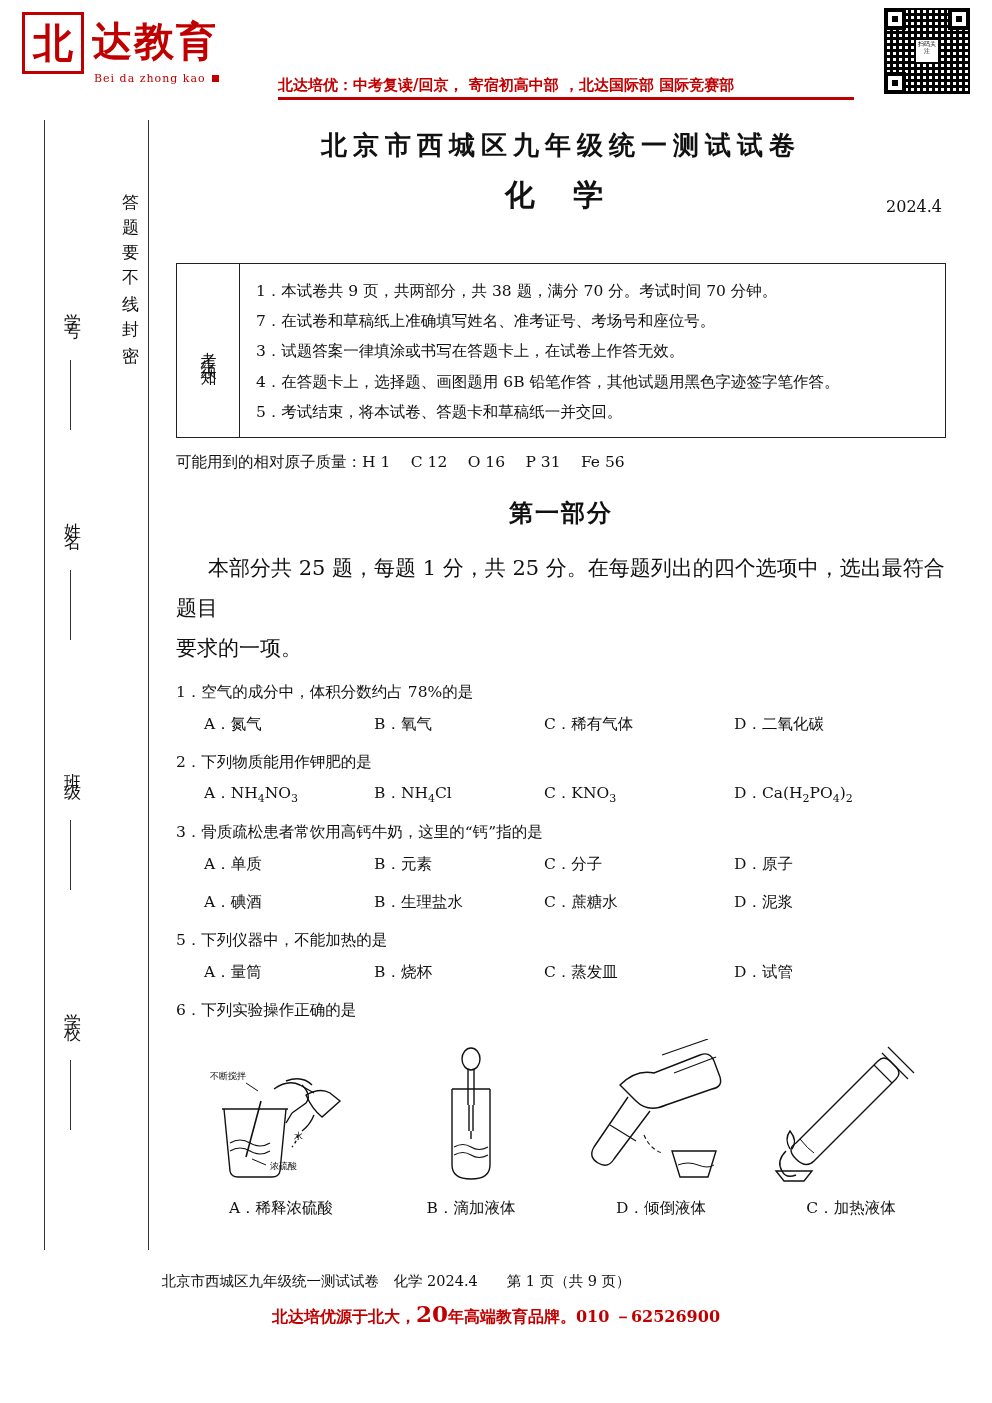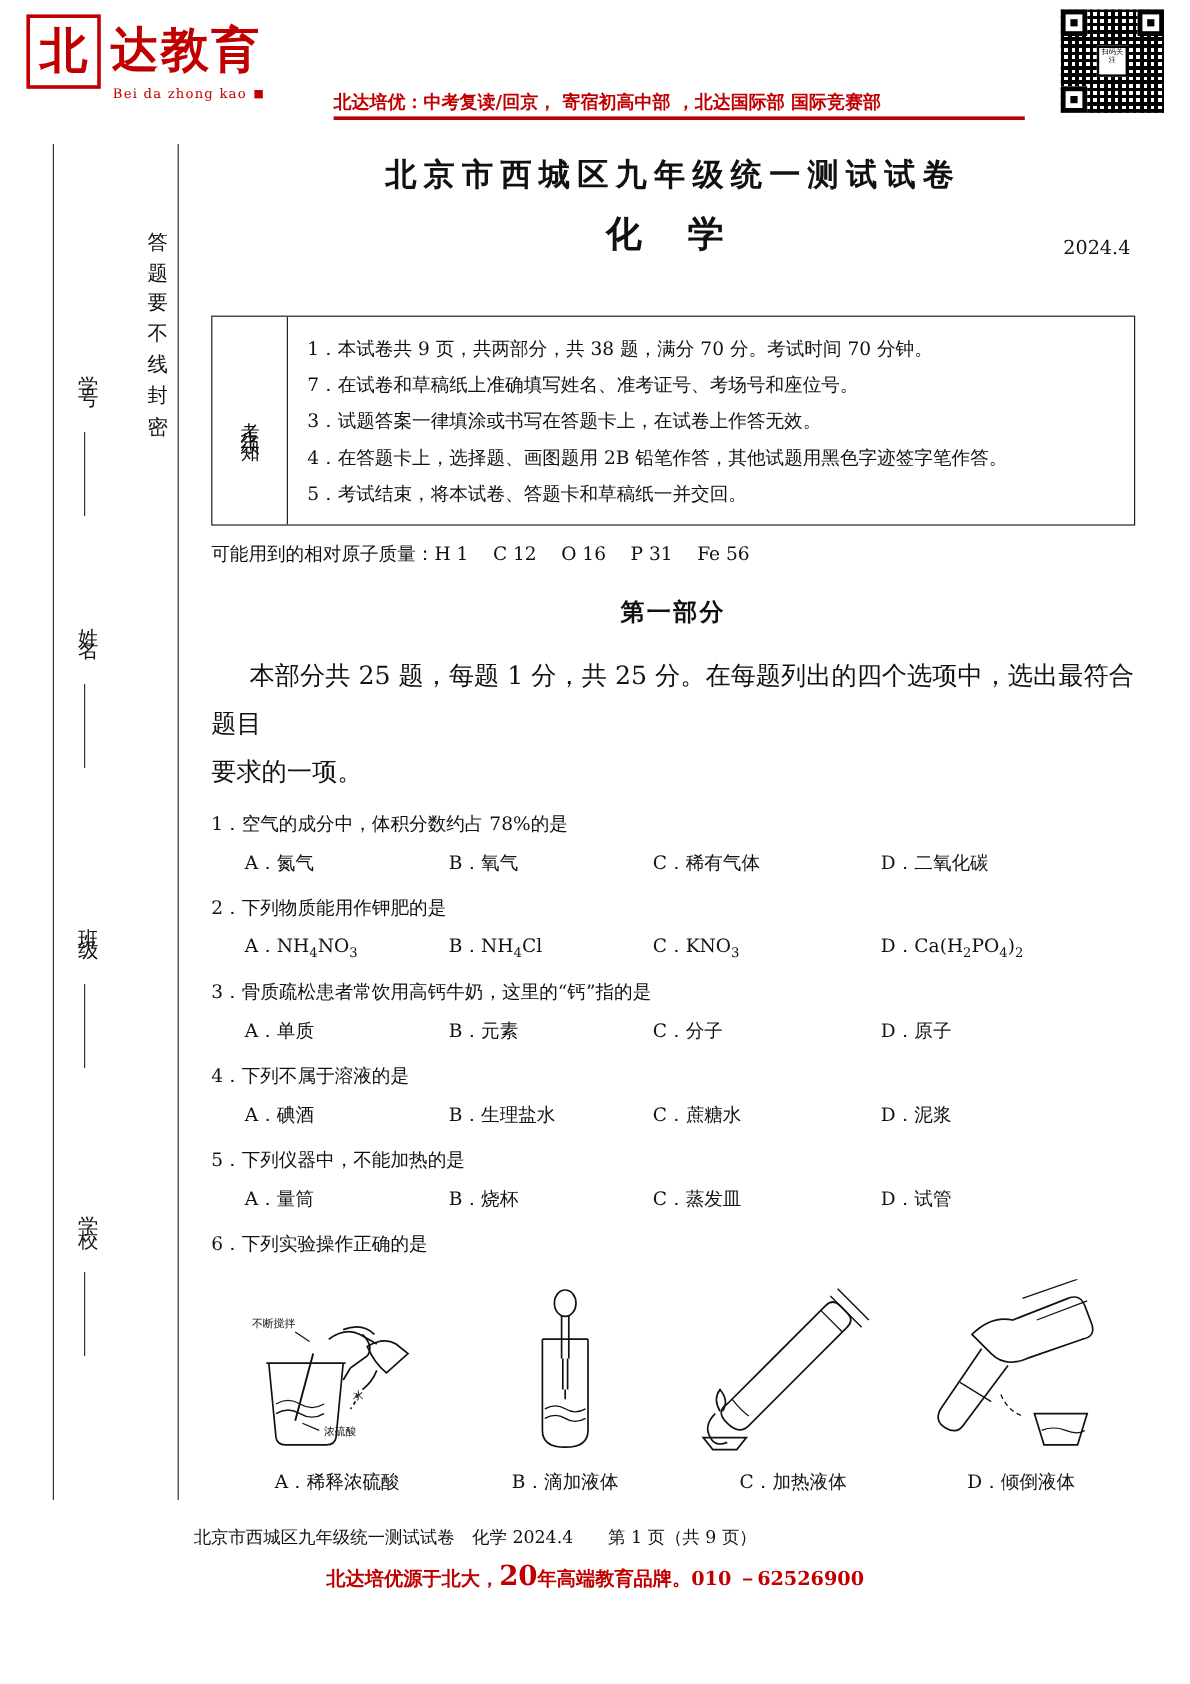--- a/index.html
+++ b/index.html
@@ -95,21 +95,21 @@
   .notice-body li{
     list-style:none;font-size:15.5px;line-height:1.95;
     font-family:"DejaVu Serif","Liberation Serif",serif;
     text-indent:0;
   }
   .atomic{
     margin-top:14px;font-size:15.5px;font-family:"DejaVu Serif","Liberation Serif",serif;
   }
   .part-title{
     text-align:center;font-family:"DejaVu Serif","Liberation Serif",serif;
-    font-weight:bold;font-size:20px;margin-top:24px;letter-spacing:2px;
+    font-weight:bold;font-size:24px;margin-top:24px;letter-spacing:2px;
   }
   .intro{
     margin-top:20px;font-size:21px;line-height:1.9;
     font-family:"DejaVu Serif","Liberation Serif",serif;
   }
   .intro .ind{display:block;text-indent:32px;}
   .q{margin-top:10px;font-size:15.5px;font-family:"DejaVu Serif","Liberation Serif",serif;line-height:1.8;}
   .q-stem{white-space:nowrap;}
   .opts{display:flex;margin-top:4px;padding-left:28px;}
   .opts .o{font-size:15.5px;font-family:"DejaVu Serif","Liberation Serif",serif;}
@@ -192,21 +192,21 @@
 
   <div class="notice">
     <div class="notice-label">
       <span>考生须知</span>
     </div>
     <div class="notice-body">
       <ul style="margin:0;padding:0;">
         <li>1．本试卷共 9 页，共两部分，共 38 题，满分 70 分。考试时间 70 分钟。</li>
         <li>7．在试卷和草稿纸上准确填写姓名、准考证号、考场号和座位号。</li>
         <li>3．试题答案一律填涂或书写在答题卡上，在试卷上作答无效。</li>
-        <li>4．在答题卡上，选择题、画图题用 2B 铅笔作答，其他试题用黑色字迹签字笔作答。</li>
+        <li>4．在答题卡上，选择题、画图题用 6B 铅笔作答，其他试题用黑色字迹签字笔作答。</li>
         <li>5．考试结束，将本试卷、答题卡和草稿纸一并交回。</li>
       </ul>
     </div>
   </div>
 
   <div class="atomic">可能用到的相对原子质量：H 1　 C 12　 O 16　 P 31　 Fe 56</div>
 
   <div class="part-title">第一部分</div>
 
   <div class="intro">
@@ -238,21 +238,20 @@
     <div class="q-stem">3．骨质疏松患者常饮用高钙牛奶，这里的“钙”指的是</div>
     <div class="opts">
       <div class="o">A．单质</div>
       <div class="o">B．元素</div>
       <div class="o">C．分子</div>
       <div class="o">D．原子</div>
     </div>
   </div>
 
   <div class="q">
-    <div class="q-stem">4．下列不属于溶液的是</div>
     <div class="opts">
       <div class="o">A．碘酒</div>
       <div class="o">B．生理盐水</div>
       <div class="o">C．蔗糖水</div>
       <div class="o">D．泥浆</div>
     </div>
   </div>
 
   <div class="q">
     <div class="q-stem">5．下列仪器中，不能加热的是</div>
@@ -306,48 +305,48 @@
             <path d="M78 108 q9 -5 17 0 t17 0" stroke-width="1.1"></path>
             <path d="M78 116 q9 -5 17 0 t17 0" stroke-width="1.1"></path>
           </g>
         </svg>
         <div class="figcap">B．滴加液体</div>
       </div>
 
       <div class="fig">
         <svg class="sk" viewBox="0 0 190 150">
           <g fill="none" stroke="#111" stroke-width="1.4">
-            <path d="M40 104 L122 22 q6 -6 12 0 l6 6 q6 6 0 12 L58 122 q-8 8 -18 -2 t0 -16 z"></path>
-            <path d="M118 26 L136 44" stroke-width="1.1"></path>
-            <path d="M126 14 L152 40 M132 8 L158 34" stroke-width="1.2"></path>
-            <path d="M44 100 q8 10 14 14" stroke-width="1"></path>
-            <path d="M30 112 q-10 10 -4 20 q4 8 14 4"></path>
-            <path d="M20 132 L56 132 L48 142 L28 142 Z"></path>
-            <path d="M34 110 q-6 -10 0 -18 q8 10 2 18"></path>
-          </g>
-        </svg>
-        <div class="figcap">C．加热液体</div>
-      </div>
-
-      <div class="fig">
-        <svg class="sk" viewBox="0 0 190 150">
-          <g fill="none" stroke="#111" stroke-width="1.4">
             <path d="M54 46 q16 -16 34 -12 l46 -18 q10 -4 14 6 l6 16 q3 10 -8 12 l-46 16 q-18 8 -30 -4 q-12 -12 -16 -16 z"></path>
             <path d="M96 16 L142 0" stroke-width="1.1"></path>
             <path d="M108 34 L150 18" stroke-width="1.1"></path>
             <path d="M62 58 L28 108 q-6 10 4 16 q10 6 16 -4 L84 72"></path>
             <path d="M44 86 L70 102" stroke-width="1.1"></path>
             <path d="M78 96 q6 14 18 18" stroke-width="1.1" stroke-dasharray="4 3"></path>
             <path d="M106 112 L150 112 L142 138 L114 138 Z"></path>
             <path d="M112 126 q10 -4 20 0 t16 0" stroke-width="1"></path>
           </g>
         </svg>
         <div class="figcap">D．倾倒液体</div>
       </div>
 
+      <div class="fig">
+        <svg class="sk" viewBox="0 0 190 150">
+          <g fill="none" stroke="#111" stroke-width="1.4">
+            <path d="M40 104 L122 22 q6 -6 12 0 l6 6 q6 6 0 12 L58 122 q-8 8 -18 -2 t0 -16 z"></path>
+            <path d="M118 26 L136 44" stroke-width="1.1"></path>
+            <path d="M126 14 L152 40 M132 8 L158 34" stroke-width="1.2"></path>
+            <path d="M44 100 q8 10 14 14" stroke-width="1"></path>
+            <path d="M30 112 q-10 10 -4 20 q4 8 14 4"></path>
+            <path d="M20 132 L56 132 L48 142 L28 142 Z"></path>
+            <path d="M34 110 q-6 -10 0 -18 q8 10 2 18"></path>
+          </g>
+        </svg>
+        <div class="figcap">C．加热液体</div>
+      </div>
+
     </div>
   </div>
 
 </div>
 
 <div class="footer">北京市西城区九年级统一测试试卷　化学 2024.4　　第 1 页（共 9 页）</div>
 <div class="footer2">
   <span>北达培优源于北大，</span><span class="num">20</span><span>年高端教育品牌。</span><span>010 －62526900</span>
 </div>
 

